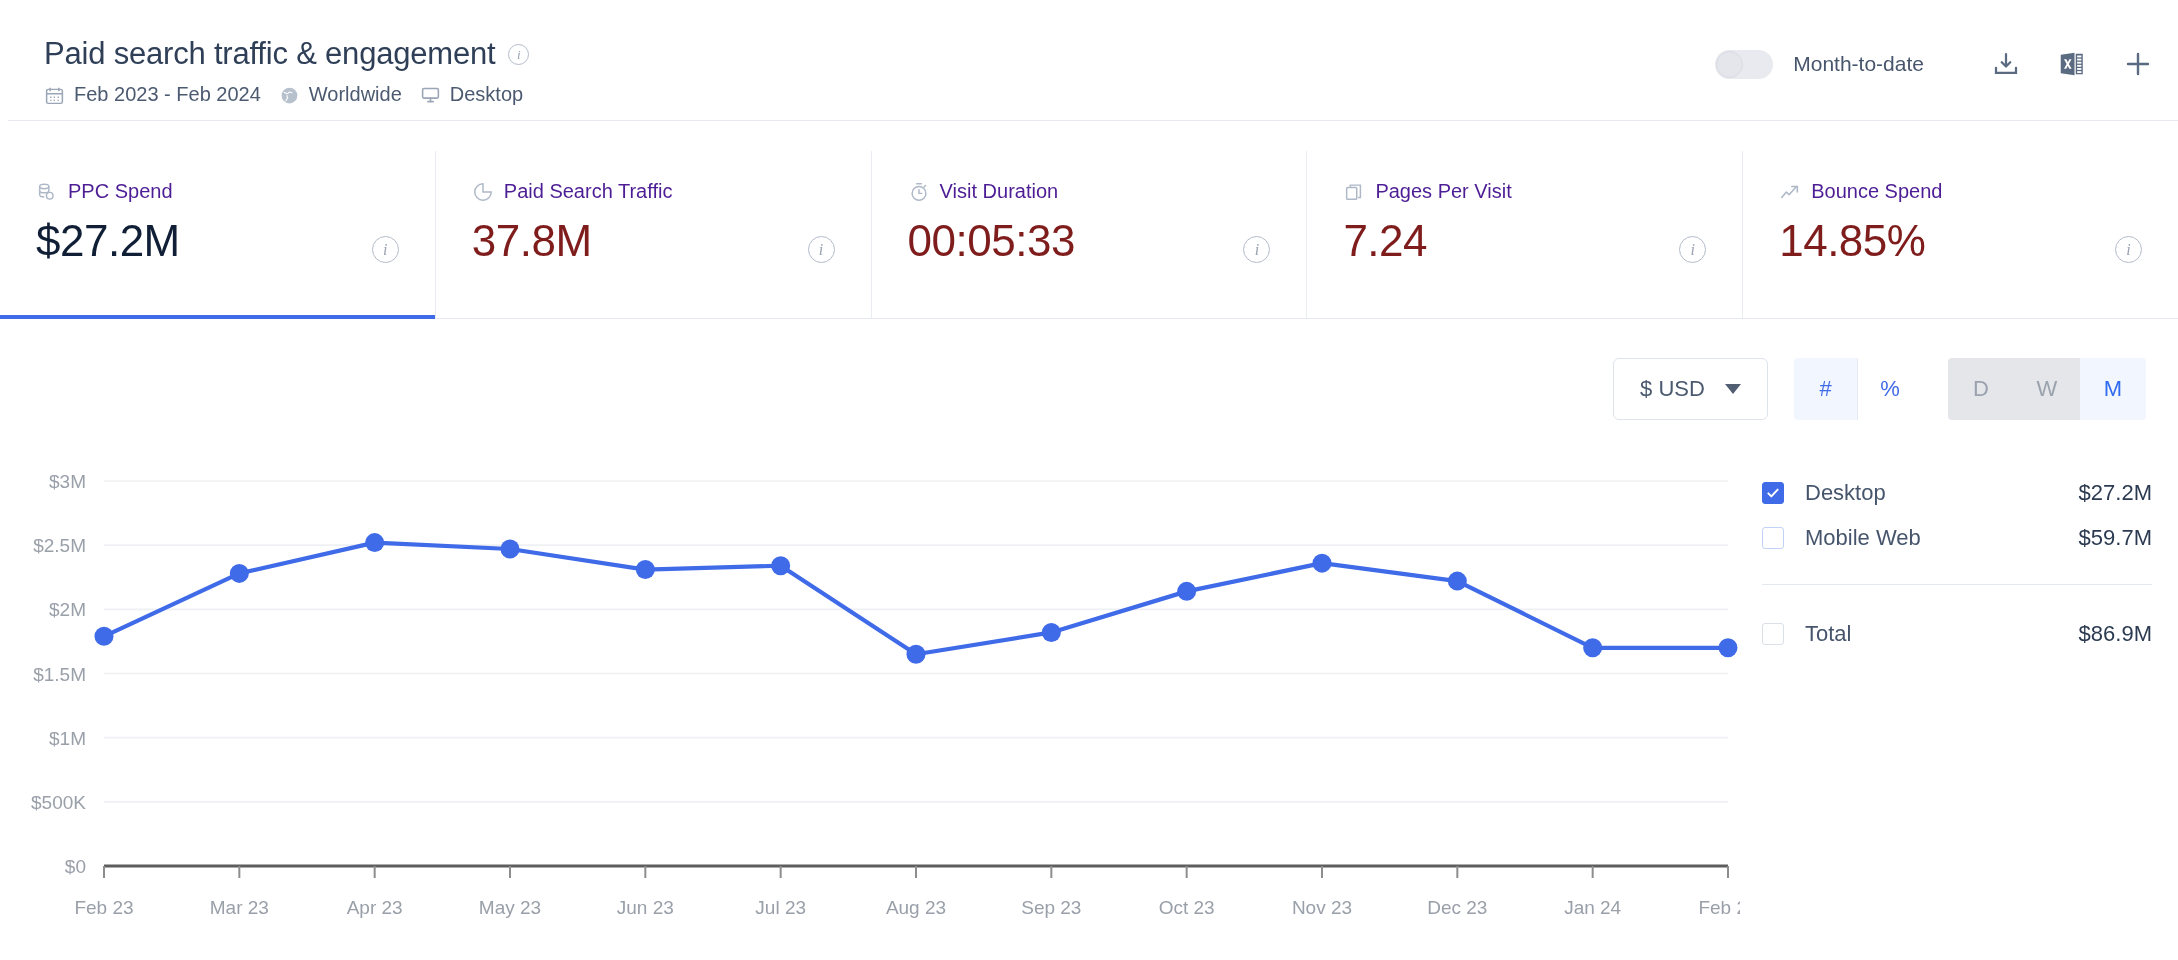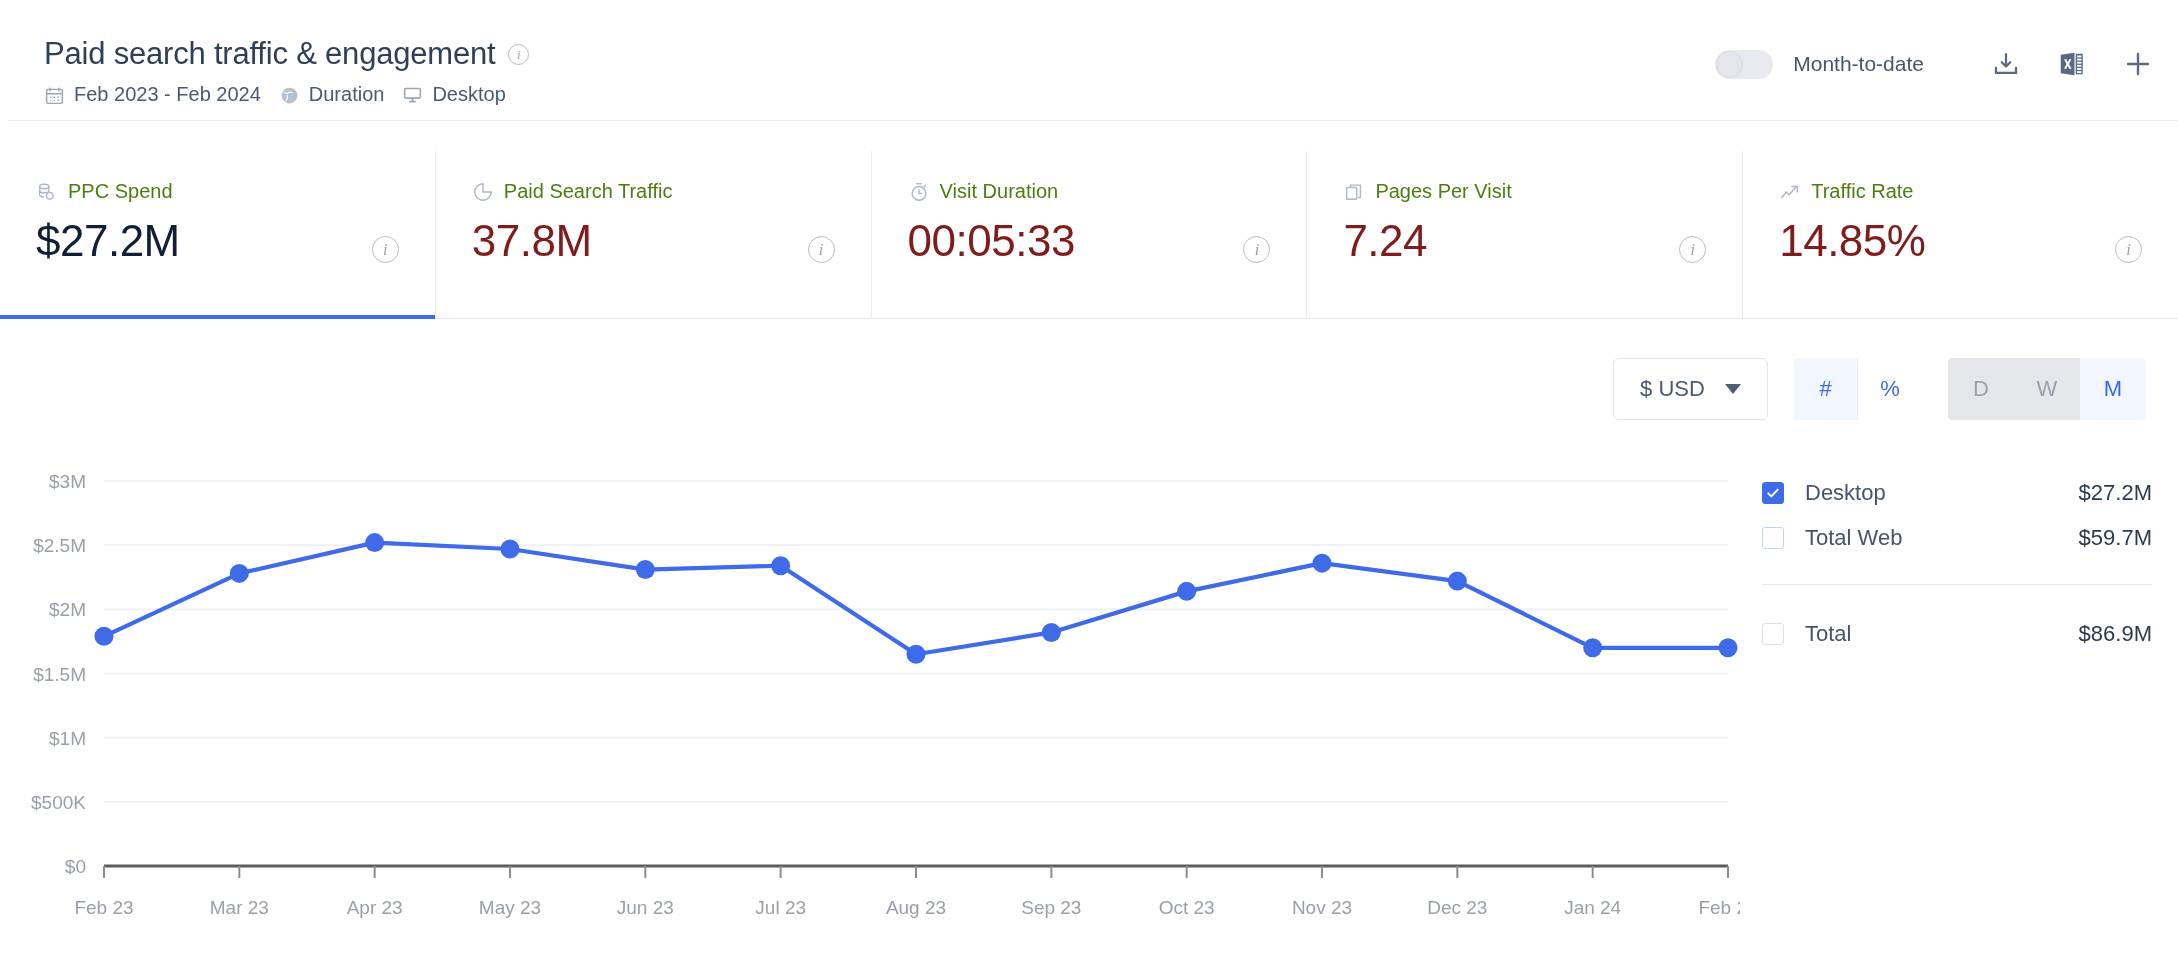--- a/index.html
+++ b/index.html
@@ -71,21 +71,21 @@
     padding: 29px 0 0 36px;
     cursor: pointer;
   }
   .kpi-card:last-child { border-right: none; }
   .kpi-card.active::after {
     content: ""; position: absolute; left: 0; right: 0; bottom: -1px;
     height: 4px; background: #3f6ae8;
   }
   .kpi-head { display: flex; align-items: center; gap: 10px; }
   .kpi-ico { width: 22px; height: 22px; display: block; flex: 0 0 auto; }
-  .kpi-label { font-size: 20px; color: #4d7c0f; }
+  .kpi-label { font-size: 20px; color: #4c1d95; }
   .kpi-value {
     margin-top: 16px; font-size: 44px; font-weight: 400;
     color: #7f1d1d; letter-spacing: -0.5px; line-height: 1;
   }
   .kpi-card.active .kpi-value { color: #101f35; }
   .kpi-info { position: absolute; right: 36px; top: 85px; }
 
   
   .toolbar {
     position: absolute; top: 358px; right: 32px;
@@ -156,21 +156,21 @@
             <path d="M7 14h1.5M11 14h1.5M15.5 14H17M7 17.5h1.5M11 17.5h1.5M15.5 17.5H17" stroke-width="1.5"></path>
           </svg>
           <span>Feb 2023 - Feb 2024</span>
         </div>
 
         <div class="meta-item">
           <svg class="meta-ico" viewBox="0 0 24 24">
             <circle cx="12" cy="12" r="9" fill="#b7c0cd"></circle>
             <path d="M6 8.5c1.5.4 2.4 1.6 3.6 1.3 1.3-.3 1.1-1.6 2.4-1.8 1.1-.2 1.6 1 2.7.7M8 18c.2-1.6 1.4-2 1.8-3.3.3-1.1-1-1.6-.6-2.6" fill="none" stroke="#ffffff" stroke-width="1.3" stroke-linecap="round"></path>
           </svg>
-          <span>Duration</span>
+          <span>Worldwide</span>
         </div>
 
         <div class="meta-item">
           <svg class="meta-ico" viewBox="0 0 24 24" fill="none" stroke="#9aa5b6" stroke-width="1.8">
             <rect x="3" y="4" width="18" height="11" rx="1.5"></rect>
             <path d="M9 19h6M12 15v4" stroke-linecap="round"></path>
           </svg>
           <span>Desktop</span>
         </div>
       </div>
@@ -264,21 +264,21 @@
       <div class="kpi-value">7.24</div>
       <div class="info-circle lg kpi-info">i</div>
     </div>
 
     <div class="kpi-card">
       <div class="kpi-head">
         <svg class="kpi-ico" viewBox="0 0 24 24" fill="none" stroke="#aeb8c7" stroke-width="1.7">
           <path d="M3 18l5-6 3 3 8-9" stroke-linecap="round" stroke-linejoin="round"></path>
           <path d="M14 6h6v6" stroke-linecap="round" stroke-linejoin="round"></path>
         </svg>
-        <div class="kpi-label">Traffic Rate</div>
+        <div class="kpi-label">Bounce Spend</div>
       </div>
       <div class="kpi-value">14.85%</div>
       <div class="info-circle lg kpi-info">i</div>
     </div>
   </div>
 
   <div class="toolbar">
     <div class="currency-select">
       <span class="currency-text">$ USD</span>
       <span class="caret"></span>
@@ -361,21 +361,21 @@
         <svg width="16" height="16" viewBox="0 0 24 24" fill="none" stroke="#ffffff" stroke-width="3">
           <path d="M5 12.5l4.5 4.5L19 7" stroke-linecap="round" stroke-linejoin="round"></path>
         </svg>
       </span>
       <span class="lg-name">Desktop</span>
       <span class="lg-val">$27.2M</span>
     </div>
 
     <div class="legend-row">
       <span class="lg-box"></span>
-      <span class="lg-name">Total Web</span>
+      <span class="lg-name">Mobile Web</span>
       <span class="lg-val">$59.7M</span>
     </div>
 
     <div class="legend-divider"></div>
 
     <div class="legend-row">
       <span class="lg-box muted"></span>
       <span class="lg-name">Total</span>
       <span class="lg-val">$86.9M</span>
     </div>

